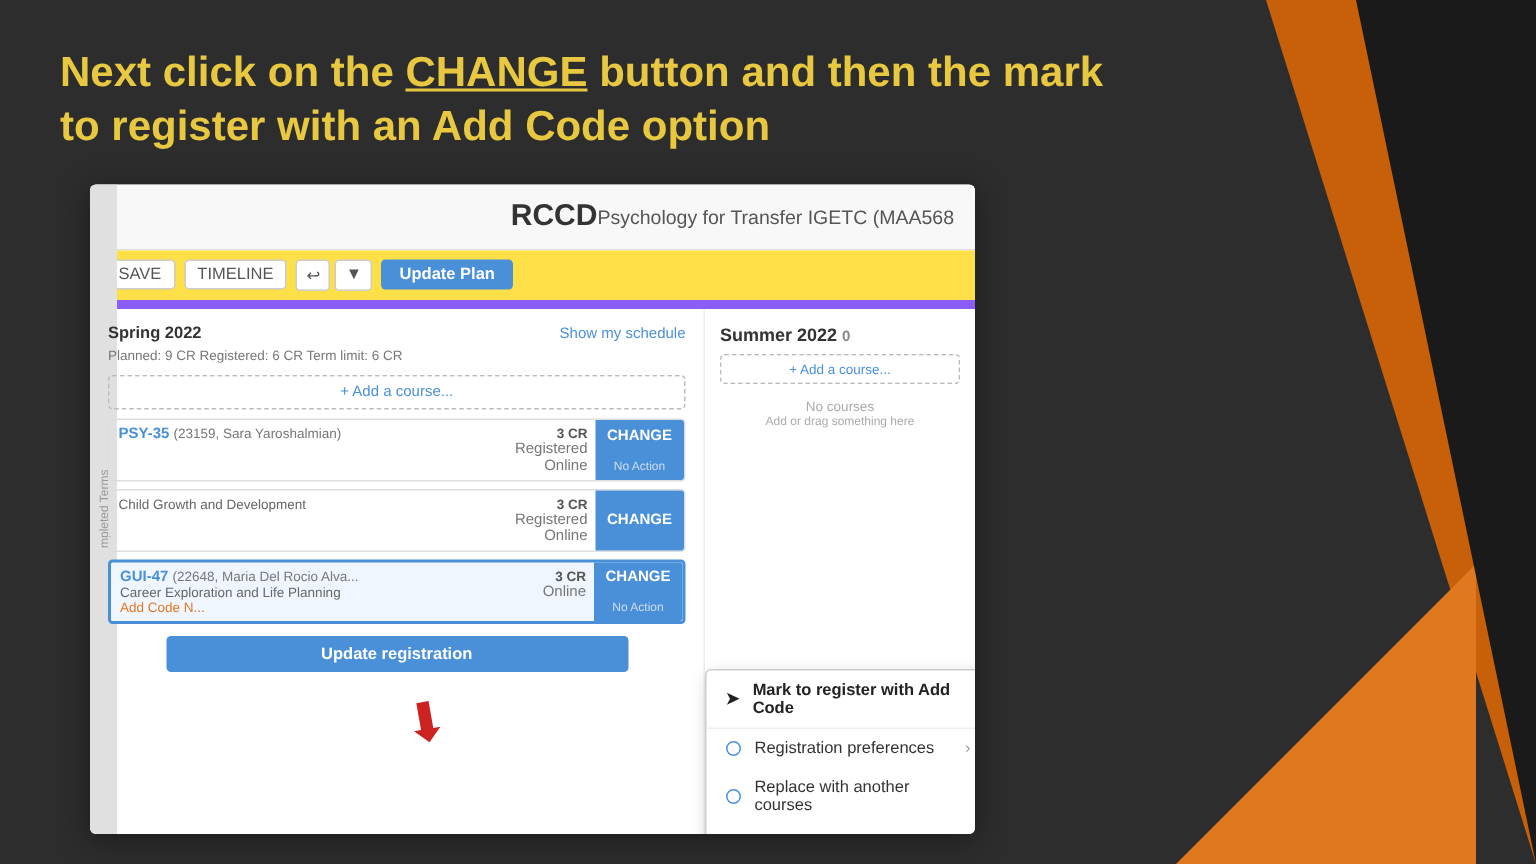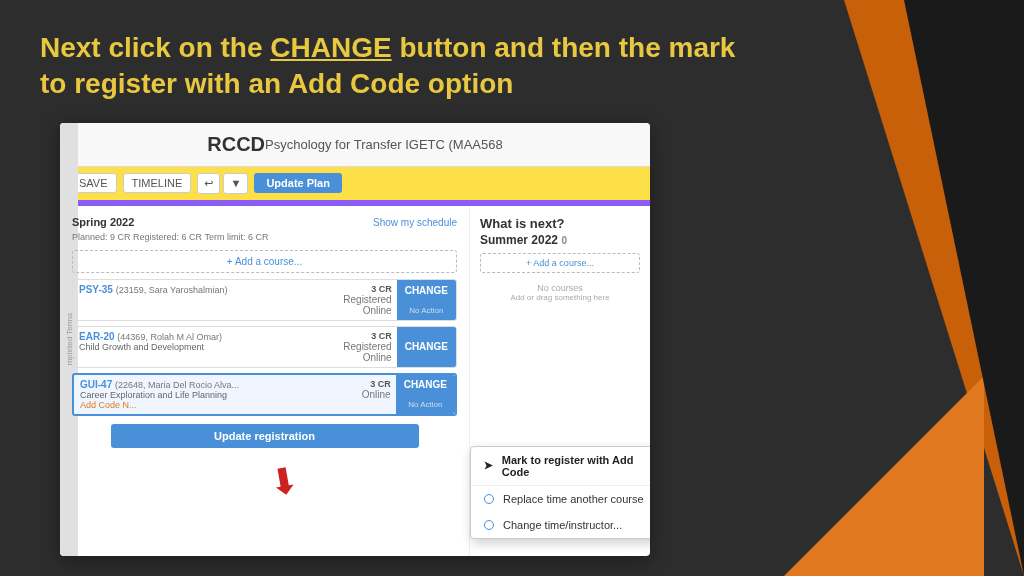--- a/index.html
+++ b/index.html
@@ -78,21 +78,21 @@
       position: relative;
     }
 
     
     .rccd-header {
       background: #f8f8f8;
       padding: 10px 14px;
       border-bottom: 1px solid #ddd;
       display: flex;
       align-items: center;
-      justify-content: center;
+      justify-content: flex-end;
     }
     .rccd-logo {
       font-size: 20px;
       font-weight: bold;
       color: #333;
     }
     .rccd-title {
       font-size: 13px;
       color: #555;
     }
@@ -438,24 +438,20 @@
                 <div class="status">Online</div>
               </div>
               <button class="change-btn">
                 <span>CHANGE</span>
                 <span class="no-action">No Action</span>
               </button>
             </div>
 
             <div class="course-row">
               <div class="course-info">
-                <div class="course-name">
-                  <span>EAR-20</span>
-                  <span style="font-weight:normal;color:#777;font-size:9px;">(44369, Rolah M Al Omar)</span>
-                </div>
                 <div class="course-desc">Child Growth and Development</div>
               </div>
               <div class="course-meta">
                 <div class="cr-num">3 CR</div>
                 <div class="status">Registered</div>
                 <div class="status">Online</div>
               </div>
               <button class="change-btn">
                 <span>CHANGE</span>
               </button>
@@ -479,40 +475,46 @@
                 <span class="no-action">No Action</span>
               </button>
             </div>
 
             <button class="update-reg-btn">Update registration</button>
 
             <div class="red-arrow">⬇</div>
           </div>
 
           <div class="right-panel">
-            <div class="panel-title">What is next?</div>
             <div class="summer-title">
               <span>Summer 2022</span>
               <span style="font-size:10px;color:#888;">0</span>
             </div>
             <div class="add-course-btn-right">+ Add a course...</div>
             <div class="no-courses">No courses</div>
             <div class="add-drag-hint">Add or drag something here</div>
 
             <div class="dropdown-menu">
               <div class="dropdown-item highlighted-item">
                 <span class="icon">➤</span>
                 <span>Mark to register with Add Code</span>
               </div>
               <div class="dropdown-divider"></div>
               <div class="dropdown-item">
                 <span class="icon">
                     <span class="icon-circle"></span>
                   </span>
-                <span>Replace time another course</span>
+                <span>Registration preferences</span>
+                <span style="margin-left:auto;color:#999;">›</span>
+              </div>
+              <div class="dropdown-item">
+                <span class="icon">
+                    <span class="icon-circle"></span>
+                  </span>
+                <span>Replace with another courses</span>
               </div>
               <div class="dropdown-item">
                 <span class="icon">
                     <span class="icon-circle"></span>
                   </span>
                 <span>Change time/instructor...</span>
               </div>
 
             </div>
           </div>

